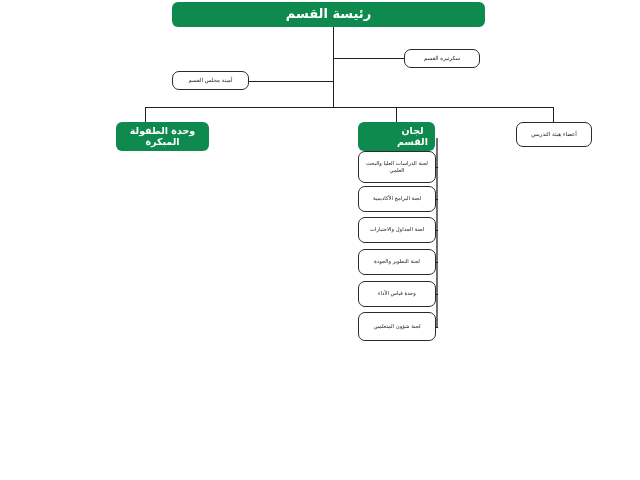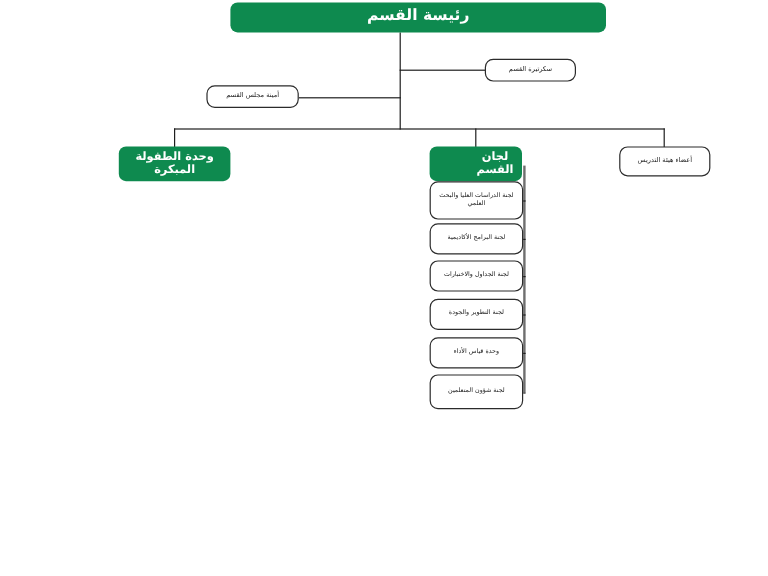--- a/index.html
+++ b/index.html
@@ -39,32 +39,31 @@
     color: #1a1a1a;
     border: 1px solid #2b2b2b;
     border-radius: 7px;
     font-weight: 400;
   }
 
   
   #node-head {
     left: 172px; top: 2px; width: 313px; height: 25px;
     font-size: 13px;
-    margin-left: 20px;
   }
   #node-secretary {
     left: 404px; top: 49px; width: 76px; height: 19px;
     font-size: 5.5px;
   }
   #node-council-secretary {
     left: 172px; top: 71px; width: 77px; height: 19px;
     font-size: 5.5px;
   }
   #node-early-childhood {
-    left: 99px; top: 122px; width: 93px; height: 29px;
+    left: 116px; top: 122px; width: 93px; height: 29px;
     font-size: 9.5px;
   }
   #node-committees {
     left: 358px; top: 122px; width: 77px; height: 29px;
     font-size: 9.5px;
     padding-left: 32px;
   }
   #node-faculty {
     left: 516px; top: 122px; width: 76px; height: 25px;
     font-size: 5.5px;

